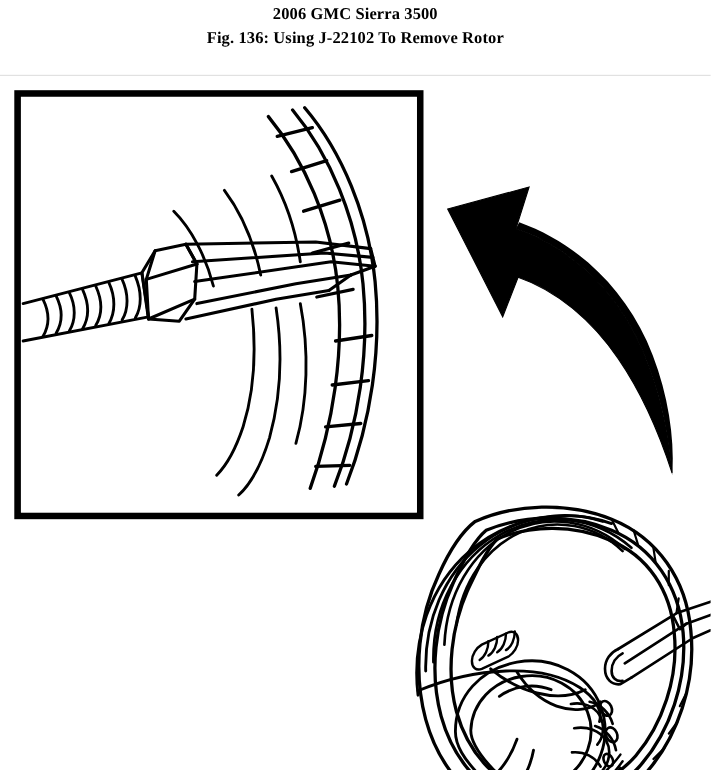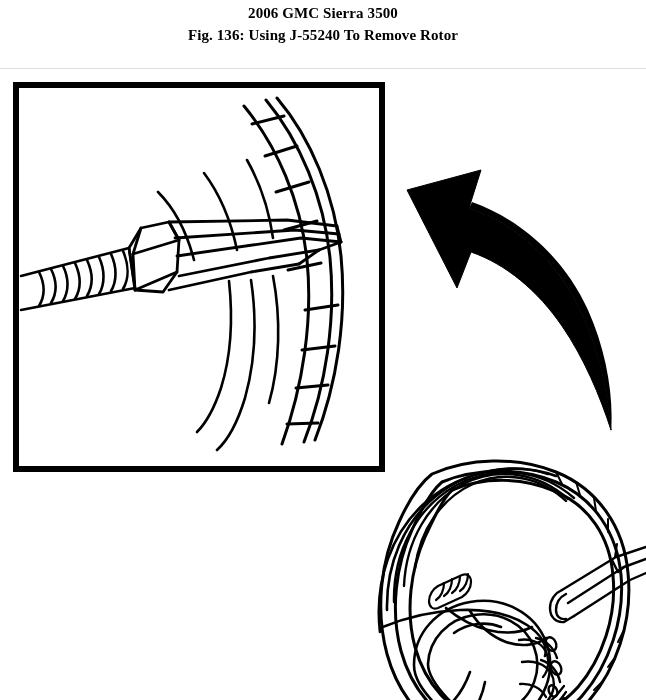--- a/index.html
+++ b/index.html
@@ -79,21 +79,21 @@
     height: 100%;
   }
 </style>
 </head>
 <body>
 
 <div id="page">
 
   <div class="caption-block">
     <div class="caption-line l1">2006 GMC Sierra 3500</div>
-    <div class="caption-line l2">Fig. 136: Using J-55240 To Remove Rotor</div>
+    <div class="caption-line l2">Fig. 136: Using J-22102 To Remove Rotor</div>
   </div>
 
   <div class="hairline"></div>
 
   <div class="figure-area">
     <svg width="646" height="630" viewBox="0 0 646 630">
 
       <g>
         <path d="M 407,120
                  L 481,100

